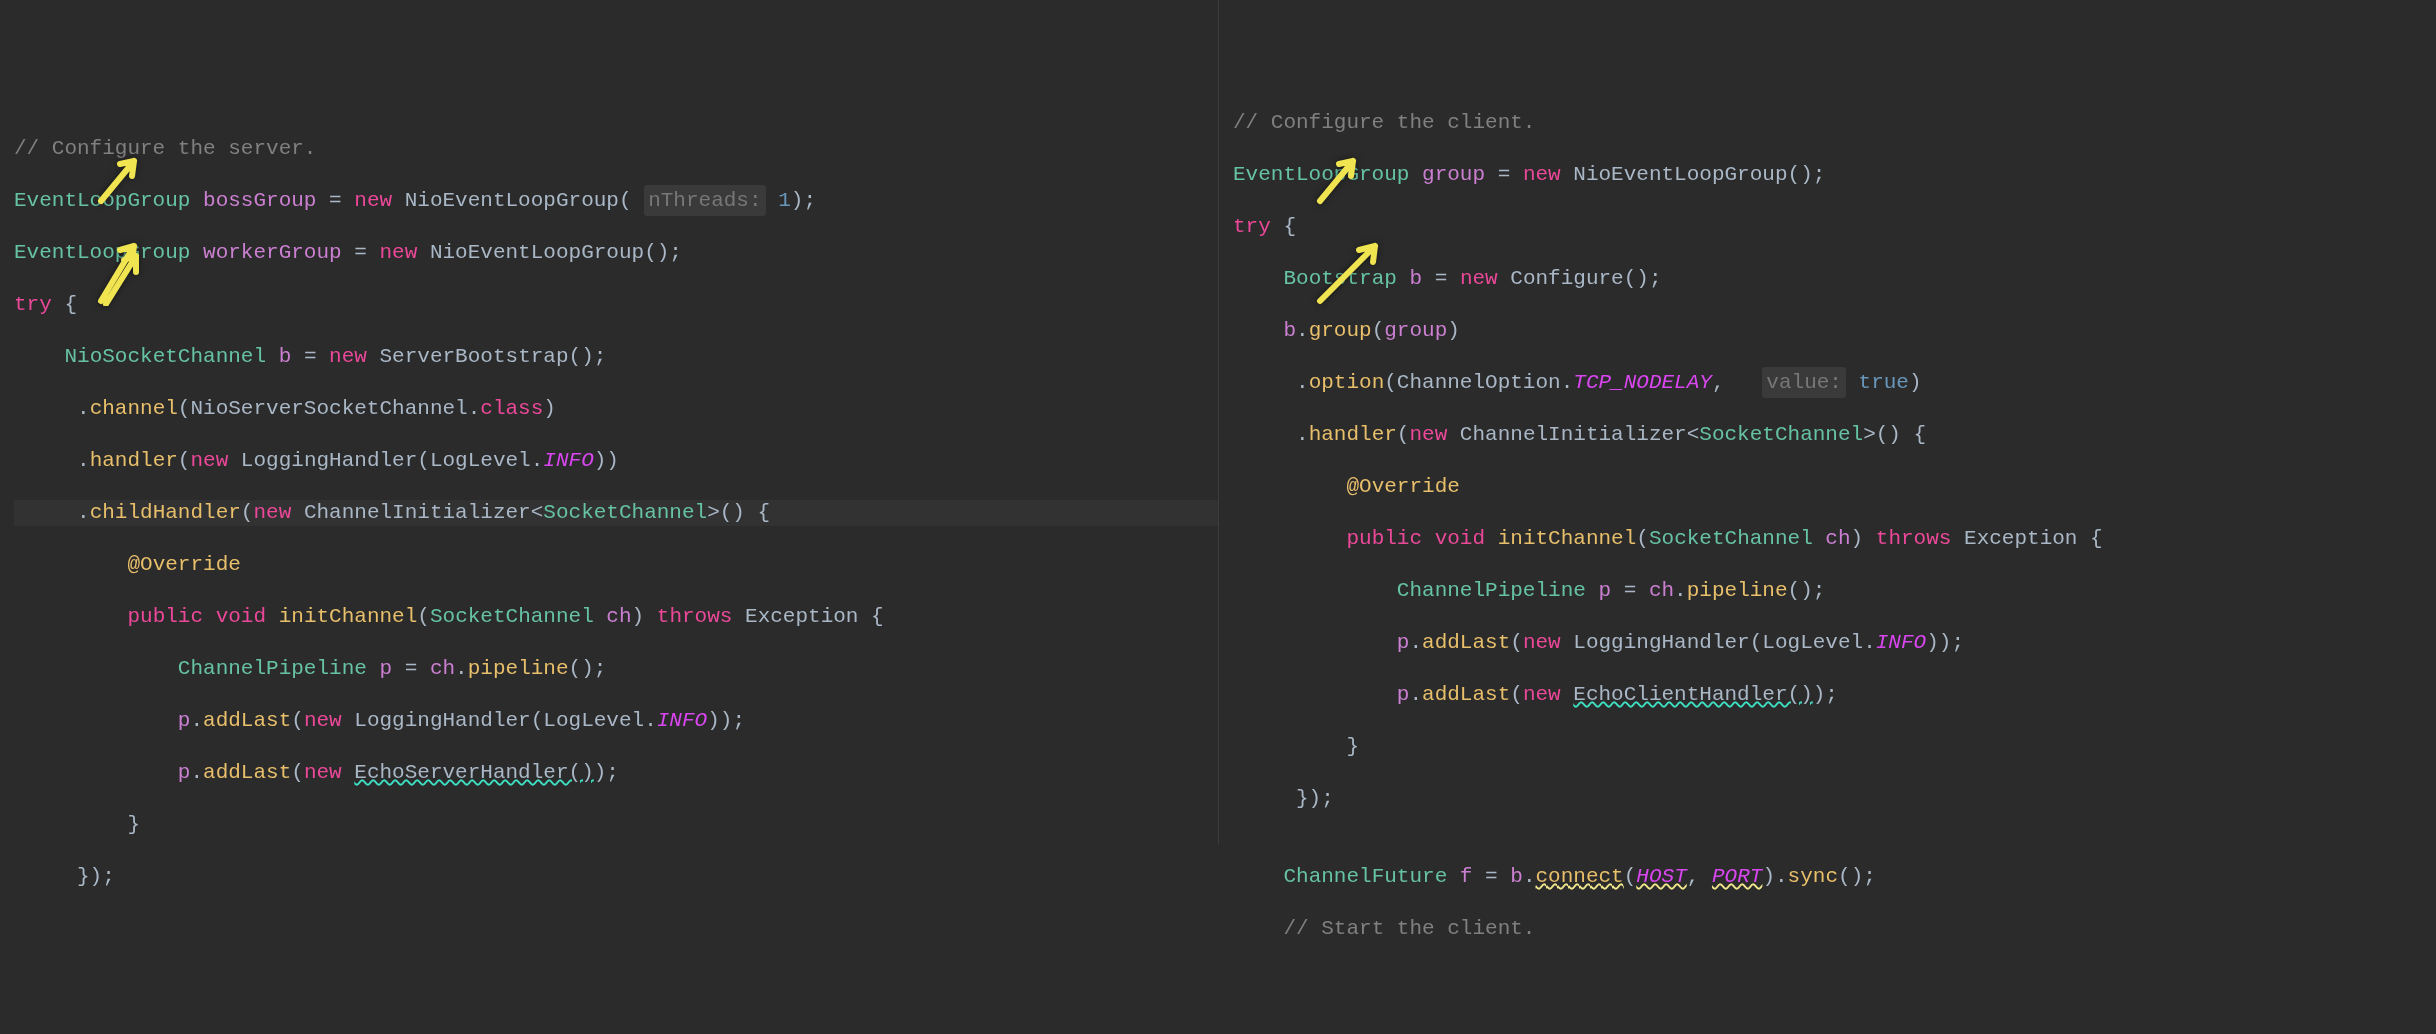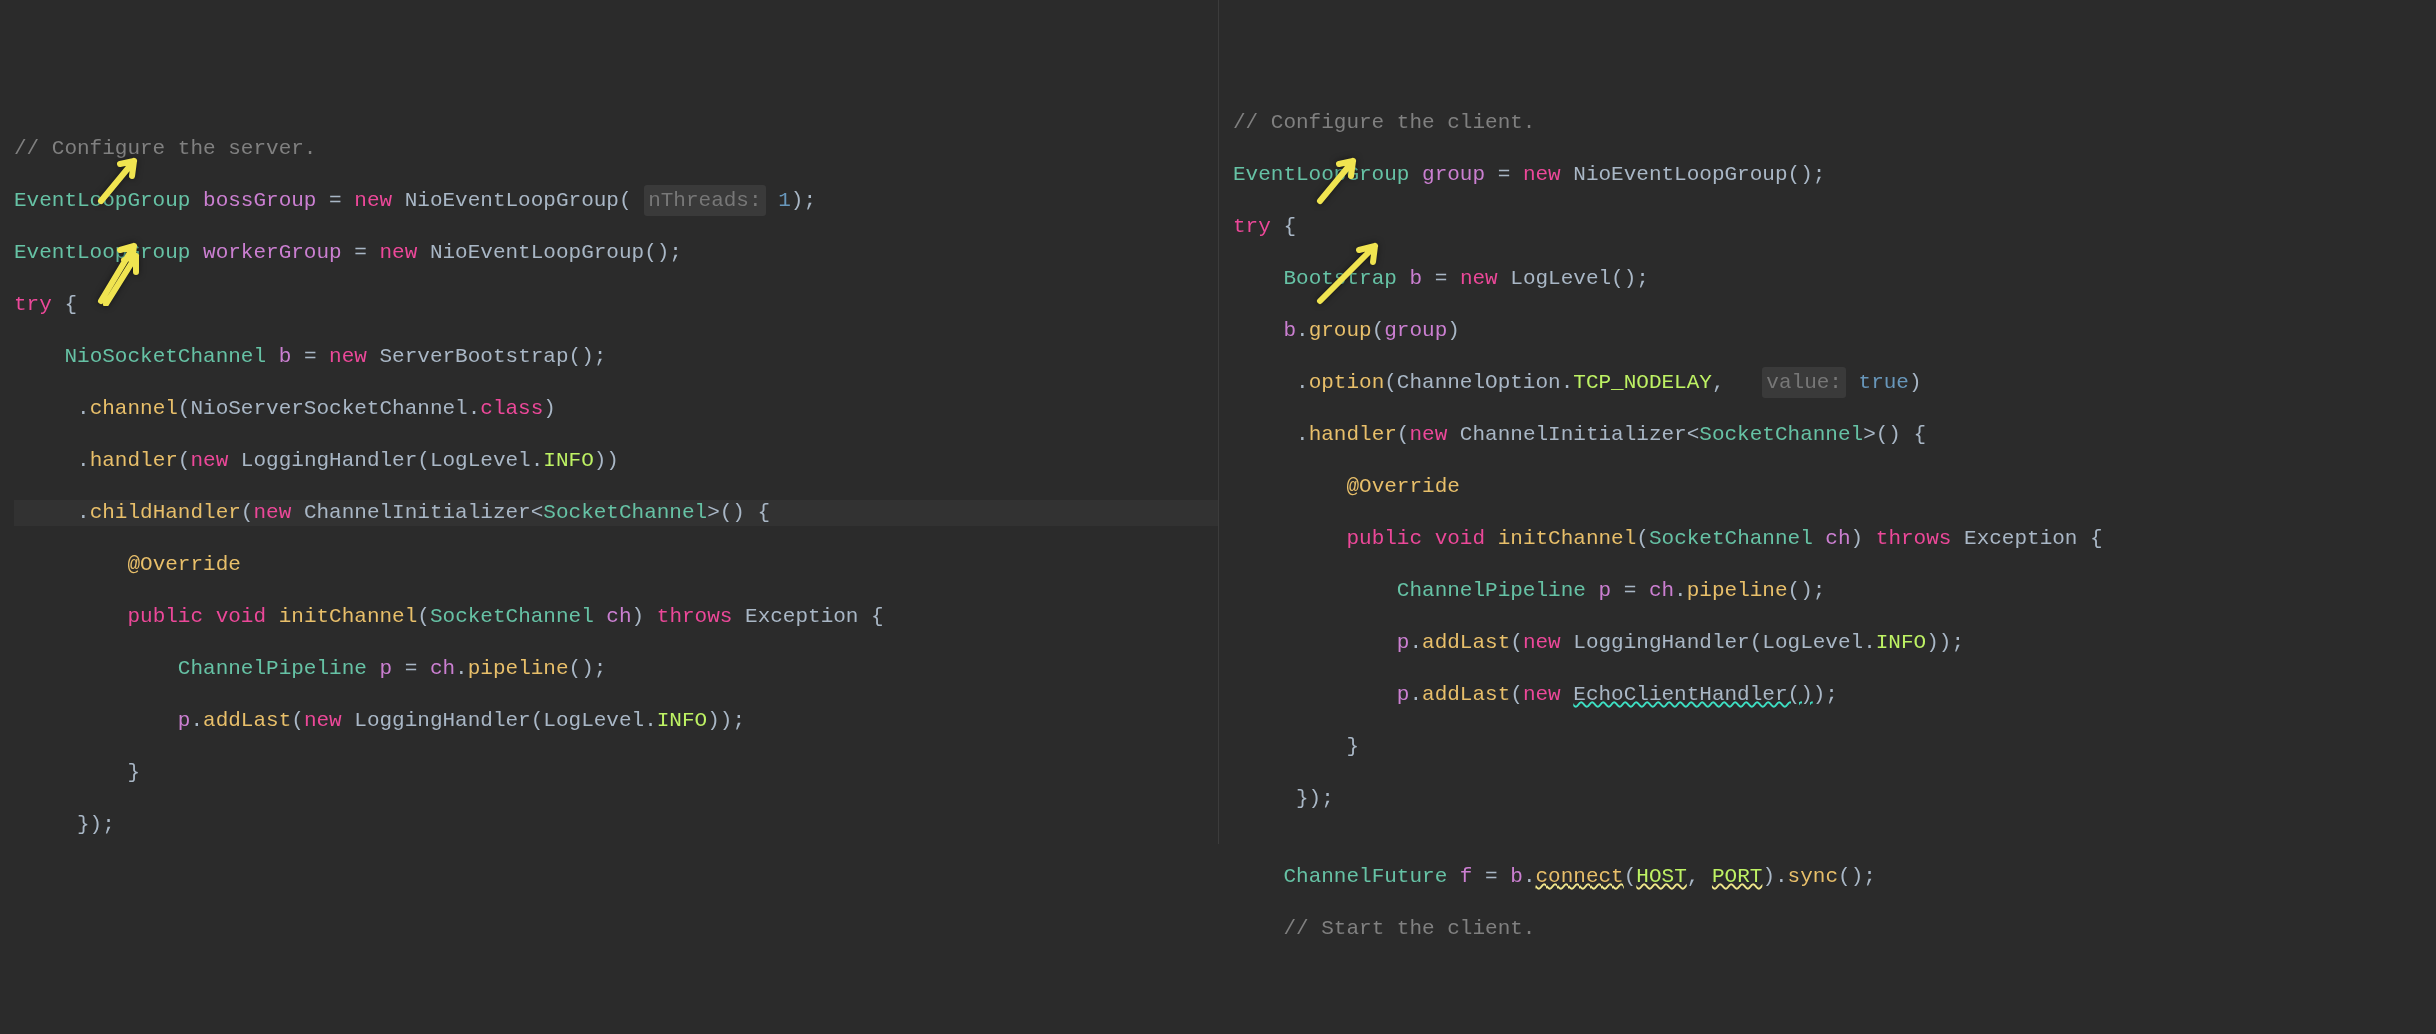--- a/index.html
+++ b/index.html
@@ -5,21 +5,21 @@
   html,body{margin:0;padding:0;background:#2b2b2b;width:2436px;height:1034px;overflow:hidden}
   .wrap{display:flex;font-family:"Menlo","Consolas","Liberation Mono",monospace;font-size:21px;line-height:26px;white-space:pre;color:#a9b7c6}
   .pane{flex:0 0 50%;padding-top:6px;padding-left:14px;height:844px;box-sizing:border-box;position:relative}
   .pane-right{border-left:1px solid #3c3c3c}
   .cmt{color:#808080}
   .typ{color:#66c2a5}        
   .ident{color:#cb7fd1}      
   .kw{color:#ec4899}         
   .num{color:#6897bb}        
   .call{color:#e8bf6a}        
-  .const{color:#bef264;}
+  .const{color:#d946ef;font-style:italic}
   .paramHint{color:#777;background:#3a3a3a;padding:4px 4px;border-radius:3px}
   .lnHL{background:#323232}
   .u-yellow{border-bottom:2px wavy #f0e68c;text-decoration:underline wavy #f0e68c 2px}
   .u-teal{text-decoration:underline wavy #3de0c3 2px}
 
   
   .arrow{position:absolute;left:20px;pointer-events:none}
   .arrow svg{filter:drop-shadow(0 0 3px rgba(0,0,0,.5))}
 </style>
 </head>
@@ -46,20 +46,21 @@
 <div><span class="typ">EventLoopGroup</span> <span class="ident">workerGroup</span><span> = </span><span class="kw">new</span> <span>NioEventLoopGroup();</span></div>
 <div><span class="kw">try</span><span> {</span></div>
 <div><span>    </span><span class="typ">NioSocketChannel</span><span> </span><span class="ident">b</span><span> = </span><span class="kw">new</span><span> ServerBootstrap();</span></div>
 <div><span>     .</span><span class="call">channel</span><span>(NioServerSocketChannel.</span><span class="kw">class</span><span>)</span></div>
 <div><span>     .</span><span class="call">handler</span><span>(</span><span class="kw">new</span><span> LoggingHandler(LogLevel.</span><span class="const">INFO</span><span>))</span></div>
 <div class="lnHL"><span>     .</span><span class="call">childHandler</span><span>(</span><span class="kw">new</span><span> ChannelInitializer&lt;</span><span class="typ">SocketChannel</span><span>&gt;() {</span></div>
 <div><span>         </span><span class="call">@Override</span></div>
 <div><span>         </span><span class="kw">public</span><span> </span><span class="kw">void</span><span> </span><span class="call">initChannel</span><span>(</span><span class="typ">SocketChannel</span><span> </span><span class="ident">ch</span><span>) </span><span class="kw">throws</span><span> Exception {</span></div>
 <div><span>             </span><span class="typ">ChannelPipeline</span><span> </span><span class="ident">p</span><span> = </span><span class="ident">ch</span><span>.</span><span class="call">pipeline</span><span>();</span></div>
 <div><span>             </span><span class="ident">p</span><span>.</span><span class="call">addLast</span><span>(</span><span class="kw">new</span><span> LoggingHandler(LogLevel.</span><span class="const">INFO</span><span>));</span></div>
+<div><span>             </span><span class="ident">p</span><span>.</span><span class="call">addLast</span><span>(</span><span class="kw">new</span><span> </span><span class="u-teal">EchoServerHandler()</span><span>);</span></div>
 <div><span>         }</span></div>
 <div><span>     });</span></div>
 <div><span></span></div>
 
 
 <div><span></span></div>
 
 
 
 
@@ -77,21 +78,21 @@
     </div>
     <div class="arrow" style="top:200px">
       <svg width="80" height="80">
           <path d="M5 75 L60 20 M60 20 L44 24 M60 20 L58 36" stroke="#f0e450" stroke-width="6" fill="none" stroke-linecap="round"></path>
         </svg>
     </div>
 
 <div><span class="cmt">// Configure the client.</span></div>
 <div><span class="typ">EventLoopGroup</span> <span class="ident">group</span><span> = </span><span class="kw">new</span> <span>NioEventLoopGroup();</span></div>
 <div><span class="kw">try</span><span> {</span></div>
-<div><span>    </span><span class="typ">Bootstrap</span><span> </span><span class="ident">b</span><span> = </span><span class="kw">new</span><span> LogLevel();</span></div>
+<div><span>    </span><span class="typ">Bootstrap</span><span> </span><span class="ident">b</span><span> = </span><span class="kw">new</span><span> Configure();</span></div>
 <div><span>    </span><span class="ident">b</span><span>.</span><span class="call">group</span><span>(</span><span class="ident">group</span><span>)</span></div>
 <div><span>     .</span><span class="call">option</span><span>(ChannelOption.</span><span class="const">TCP_NODELAY</span><span>,   </span><span class="paramHint">value:</span><span class="num"> true</span><span>)</span></div>
 <div><span>     .</span><span class="call">handler</span><span>(</span><span class="kw">new</span><span> ChannelInitializer&lt;</span><span class="typ">SocketChannel</span><span>&gt;() {</span></div>
 <div><span>         </span><span class="call">@Override</span></div>
 <div><span>         </span><span class="kw">public</span><span> </span><span class="kw">void</span><span> </span><span class="call">initChannel</span><span>(</span><span class="typ">SocketChannel</span><span> </span><span class="ident">ch</span><span>) </span><span class="kw">throws</span><span> Exception {</span></div>
 <div><span>             </span><span class="typ">ChannelPipeline</span><span> </span><span class="ident">p</span><span> = </span><span class="ident">ch</span><span>.</span><span class="call">pipeline</span><span>();</span></div>
 <div><span>             </span><span class="ident">p</span><span>.</span><span class="call">addLast</span><span>(</span><span class="kw">new</span><span> LoggingHandler(LogLevel.</span><span class="const">INFO</span><span>));</span></div>
 <div><span>             </span><span class="ident">p</span><span>.</span><span class="call">addLast</span><span>(</span><span class="kw">new</span><span> </span><span class="u-teal">EchoClientHandler()</span><span>);</span></div>
 <div><span>         }</span></div>
 <div><span>     });</span></div>

